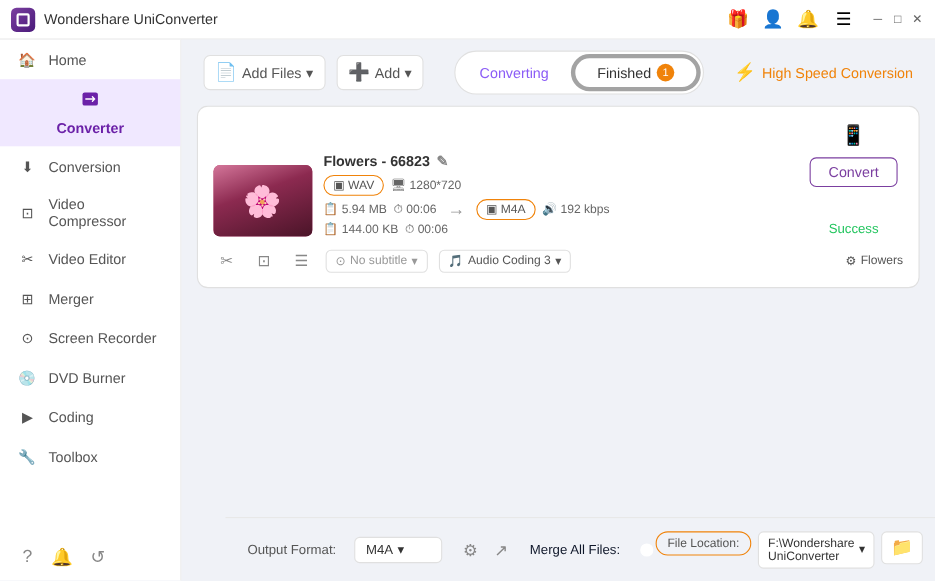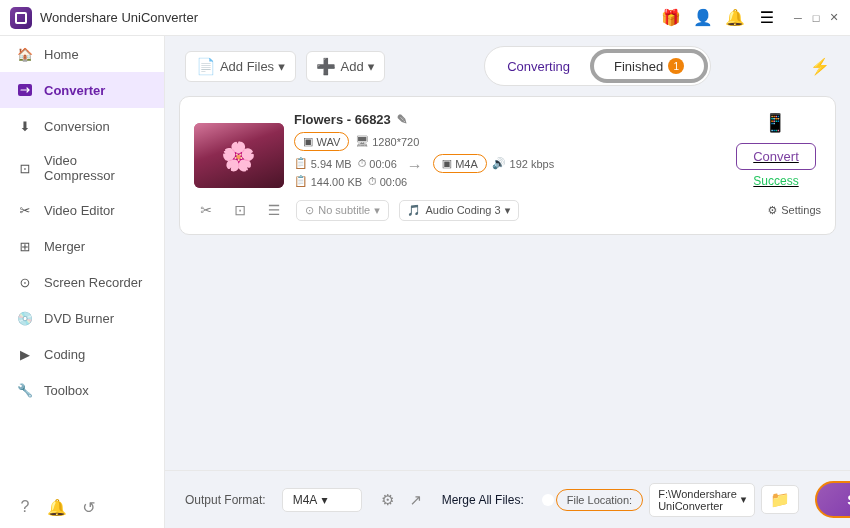--- a/index.html
+++ b/index.html
@@ -25,21 +25,21 @@
 
     
     .sidebar {
       width: 165px; background: #fff; border-right: 1px solid #e8e8e8;
       display: flex; flex-direction: column; flex-shrink: 0;
     }
     .sidebar-item {
       display: flex; align-items: center; gap: 10px;
       padding: 9px 16px; cursor: pointer; font-size: 13px; color: #555;
     }
-    .sidebar-item.active { background: #f0e8ff; color: #6b21a8; font-weight: 600; }
+    .sidebar-item.active { background: #f0e8ff; color: #6b21a8; font-weight: 600; flex-direction: column; }
     .sidebar-item .si-icon { width: 18px; height: 18px; display: flex; align-items: center; justify-content: center; flex-shrink: 0; }
     .sidebar-item .si-label { font-size: 13px; }
     .sidebar-bottom { margin-top: auto; display: flex; gap: 14px; padding: 12px 16px; align-items: center; }
     .sb-icon { width: 18px; height: 18px; cursor: pointer; display: flex; align-items: center; justify-content: center; color: #888; }
 
     
     .content { flex: 1; display: flex; flex-direction: column; padding: 0; background: #f0f2f7; overflow: hidden; }
 
     
     .topbar {
@@ -50,21 +50,21 @@
     .topbar-btn {
       display: flex; align-items: center; gap: 4px;
       background: #fff; border: 1px solid #e0e0e0; border-radius: 6px;
       padding: 5px 10px; cursor: pointer; font-size: 13px; color: #555;
     }
     .topbar-btn .tb-icon { color: #7b3fa0; font-size: 16px; }
 
     
     .tabs-bar { display: flex; align-items: center; gap: 0; background: #fff; border: 1px solid #e0e0e0; border-radius: 20px; padding: 2px; }
     .tab {
-      padding: 5px 20px; border-radius: 18px; font-size: 13px; cursor: pointer; color: #4c1d95;
+      padding: 5px 20px; border-radius: 18px; font-size: 13px; cursor: pointer; color: #8b5cf6;
       display: flex; align-items: center; gap: 5px;
     }
     .tab.active { background: #fff; border: 4px solid #a3a3a3; color: #333; border-radius: 18px; }
     .tab-badge { background: #f0830a; color: #fff; border-radius: 50%; width: 16px; height: 16px; font-size: 10px; display: flex; align-items: center; justify-content: center; }
 
     
     .high-speed { display: flex; align-items: center; gap: 5px; color: #f0830a; font-size: 13px; font-weight: 500; cursor: pointer; }
     .hs-bolt { font-size: 16px; }
 
     
@@ -101,47 +101,47 @@
     }
     .audio-select {
       display: flex; align-items: center; gap: 4px;
       border: 1px solid #e0e0e0; border-radius: 5px; padding: 3px 8px;
       font-size: 11px; color: #555; cursor: pointer; background: #fff;
     }
     .settings-btn {
       display: flex; align-items: center; gap: 4px;
       font-size: 11px; color: #555; cursor: pointer; margin-left: auto;
     }
-    .convert-btn-area { display: flex; flex-direction: column; align-items: center; gap: 4px; text-decoration: underline; }
+    .convert-btn-area { display: flex; flex-direction: column; align-items: center; gap: 4px; }
     .convert-btn {
       border: 1.5px solid #7b3fa0; color: #7b3fa0; background: #fff;
       border-radius: 6px; padding: 5px 16px; font-size: 13px; cursor: pointer; font-weight: 500;
     }
-    .success-text { color: #22c55e; font-size: 12px; font-weight: 500; }
+    .success-text { color: #22c55e; font-size: 12px; font-weight: 500; margin-top: 27px; }
     .device-icon { width: 28px; height: 28px; display: flex; align-items: center; justify-content: center; color: #888; font-size: 18px; cursor: pointer; }
 
     
     .bottom-bar {
       display: flex; align-items: center; padding: 10px 20px; background: #f0f2f7;
-      border-top: 1px solid #e8e8e8; gap: 16px; flex-shrink: 0;
+      border-top: 1px solid #e8e8e8; gap: 16px; flex-shrink: 0; margin-left: 40px;
     }
     .output-format-label { font-size: 12px; color: #555; white-space: nowrap; }
     .format-select {
       display: flex; align-items: center; gap: 4px;
       border: 1px solid #e0e0e0; border-radius: 5px; padding: 4px 10px;
       font-size: 12px; color: #333; background: #fff; cursor: pointer; min-width: 80px;
     }
     .bottom-icons { display: flex; gap: 8px; align-items: center; }
     .bottom-icon { width: 20px; height: 20px; display: flex; align-items: center; justify-content: center; color: #888; cursor: pointer; font-size: 15px; }
     .merge-label { font-size: 12px; color: #0f172a; white-space: nowrap; }
     .toggle { width: 30px; height: 16px; background: #ccc; border-radius: 8px; position: relative; cursor: pointer; }
     .toggle-knob { width: 12px; height: 12px; background: #fff; border-radius: 50%; position: absolute; top: 2px; left: 2px; }
 
     .file-location-group {
-      display: flex; align-items: center; gap: 6px;
+      display: flex; align-items: flex-start; gap: 6px;
     }
     .file-loc-label {
       border: 1.5px solid #f0830a; border-radius: 12px; padding: 4px 10px;
       font-size: 11px; color: #555; white-space: nowrap;
     }
     .file-loc-path {
       display: flex; align-items: center; gap: 4px;
       border: 1px solid #e0e0e0; border-radius: 5px; padding: 4px 8px;
       font-size: 11px; color: #333; background: #fff; cursor: pointer;
     }
@@ -256,20 +256,21 @@
           <span>Converting</span>
         </div>
         <div class="tab active">
           <span>Finished</span>
           <span class="tab-badge">1</span>
         </div>
       </div>
 
       <div class="high-speed">
         <span class="hs-bolt">⚡</span>
+        <span>High Speed Conversion</span>
       </div>
     </div>
 
     <div class="cards-area">
 
       <div class="file-card">
         <div class="file-card-top">
           <div class="file-thumb">
             <div class="thumb-flowers"></div>
           </div>
@@ -347,21 +348,21 @@
           </div>
 
           <div class="audio-select">
             <span>🎵</span>
             <span>Audio Coding 3</span>
             <span>▾</span>
           </div>
 
           <div class="settings-btn">
             <span>⚙</span>
-            <span>Settings</span>
+            <span>Flowers</span>
           </div>
         </div>
       </div>
 
     </div>
 
     <div class="bottom-bar">
       <span class="output-format-label">Output Format:</span>
       <div class="format-select">
         <span>M4A</span>

